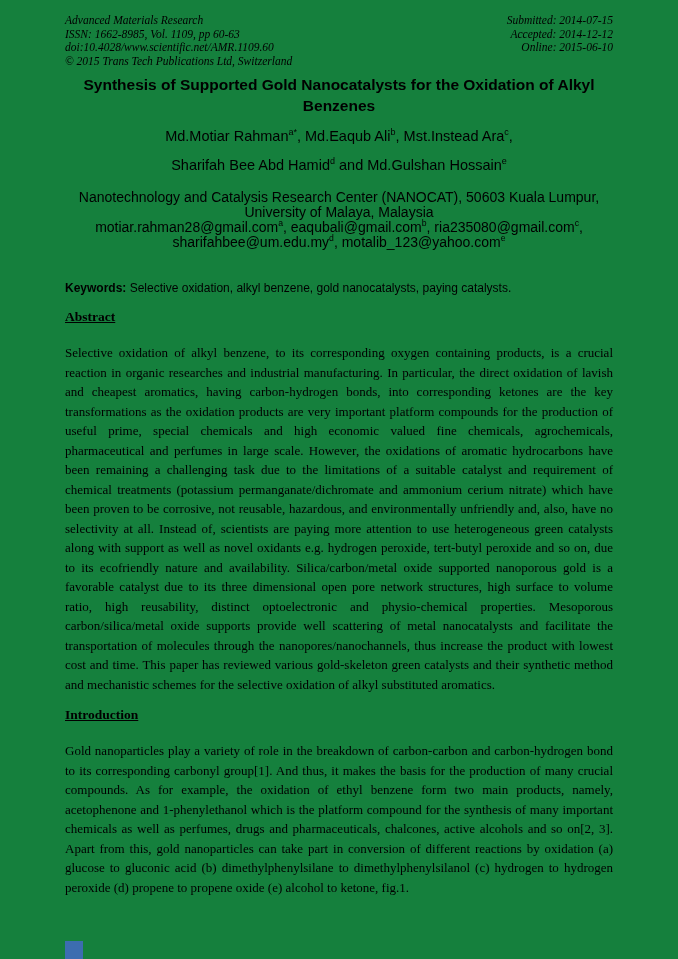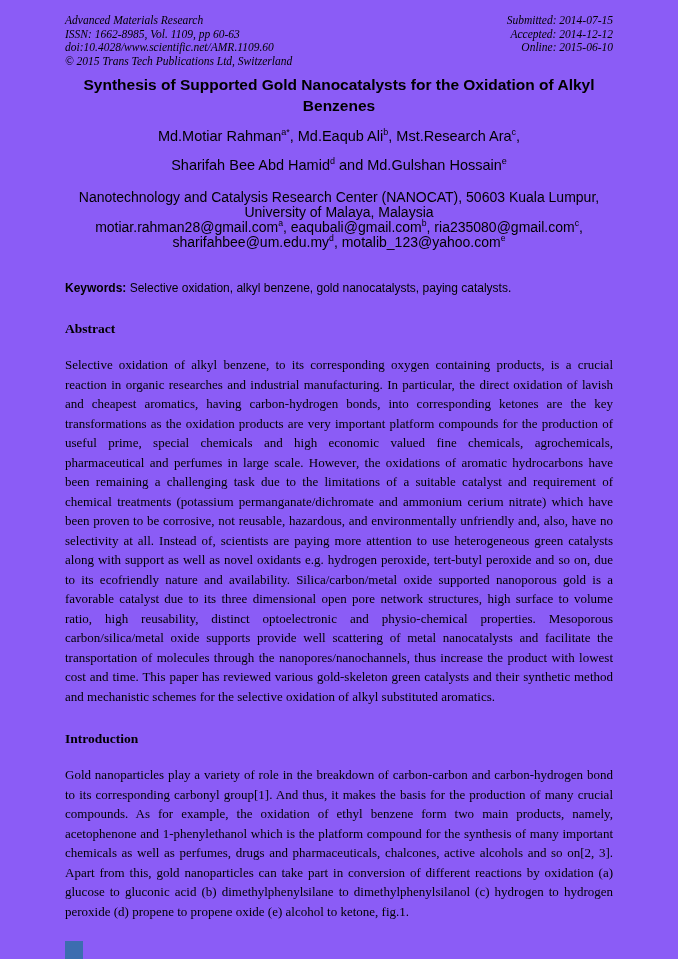--- a/index.html
+++ b/index.html
@@ -4,21 +4,21 @@
 <style>
   html, body {
     margin: 0;
     padding: 0;
     background: #ffffff;
   }
   .page {
     position: relative;
     width: 678px;
     height: 959px;
-    background: #8b5cf6;
+    background: #15803d;
     overflow: hidden;
     box-sizing: border-box;
     padding: 14px 65px 0 65px;
     color: #000000;
   }
   
   .header-row {
     display: flex;
     justify-content: space-between;
     font-family: "Liberation Serif", serif;
@@ -68,25 +68,26 @@
   .keywords-line {
     margin-top: 30px;
     font-family: "Liberation Sans", sans-serif;
     font-size: 12px;
     line-height: 16px;
   }
   .keywords-label { font-weight: bold; }
 
   
   .section-heading {
-    margin-top: 24px;
+    margin-top: 12px;
     font-family: "Liberation Serif", serif;
     font-weight: bold;
     font-size: 13.5px;
     line-height: 18px;
+    text-decoration: underline;
   }
   .body-text {
     margin-top: 17px;
     font-family: "Liberation Serif", serif;
     font-size: 13px;
     line-height: 19.5px;
     text-align: justify;
   }
 
   
@@ -112,21 +113,21 @@
     </div>
     <div class="header-right">
       <div>Submitted: 2014-07-15</div>
       <div>Accepted: 2014-12-12</div>
       <div>Online: 2015-06-10</div>
     </div>
   </div>
 
   <div class="paper-title">Synthesis of Supported Gold Nanocatalysts for the Oxidation of Alkyl Benzenes</div>
 
-  <div class="authors-line"><span>Md.Motiar Rahman</span><sup>a*</sup><span>, </span><span>Md.Eaqub Ali</span><sup>b</sup><span>, </span><span>Mst.Research Ara</span><sup>c</sup><span>,</span></div>
+  <div class="authors-line"><span>Md.Motiar Rahman</span><sup>a*</sup><span>, </span><span>Md.Eaqub Ali</span><sup>b</sup><span>, </span><span>Mst.Instead Ara</span><sup>c</sup><span>,</span></div>
 
   <div class="authors-line"><span>Sharifah Bee Abd Hamid</span><sup>d</sup><span> and </span><span>Md.Gulshan Hossain</span><sup>e</sup></div>
 
   <div class="affiliation">Nanotechnology and Catalysis Research Center (NANOCAT), 50603 Kuala Lumpur, University of Malaya, Malaysia</div>
 
   <div class="emails-line"><span>motiar.rahman28@gmail.com</span><sup>a</sup><span>, </span><span>eaqubali@gmail.com</span><sup>b</sup><span>, </span><span>ria235080@gmail.com</span><sup>c</sup><span>,</span></div>
 
   <div class="emails-line"><span>sharifahbee@um.edu.my</span><sup>d</sup><span>, </span><span>motalib_123@yahoo.com</span><sup>e</sup></div>
 
   <div class="keywords-line"><span class="keywords-label">Keywords:</span><span> Selective oxidation, alkyl benzene, gold nanocatalysts, paying catalysts.</span></div>

